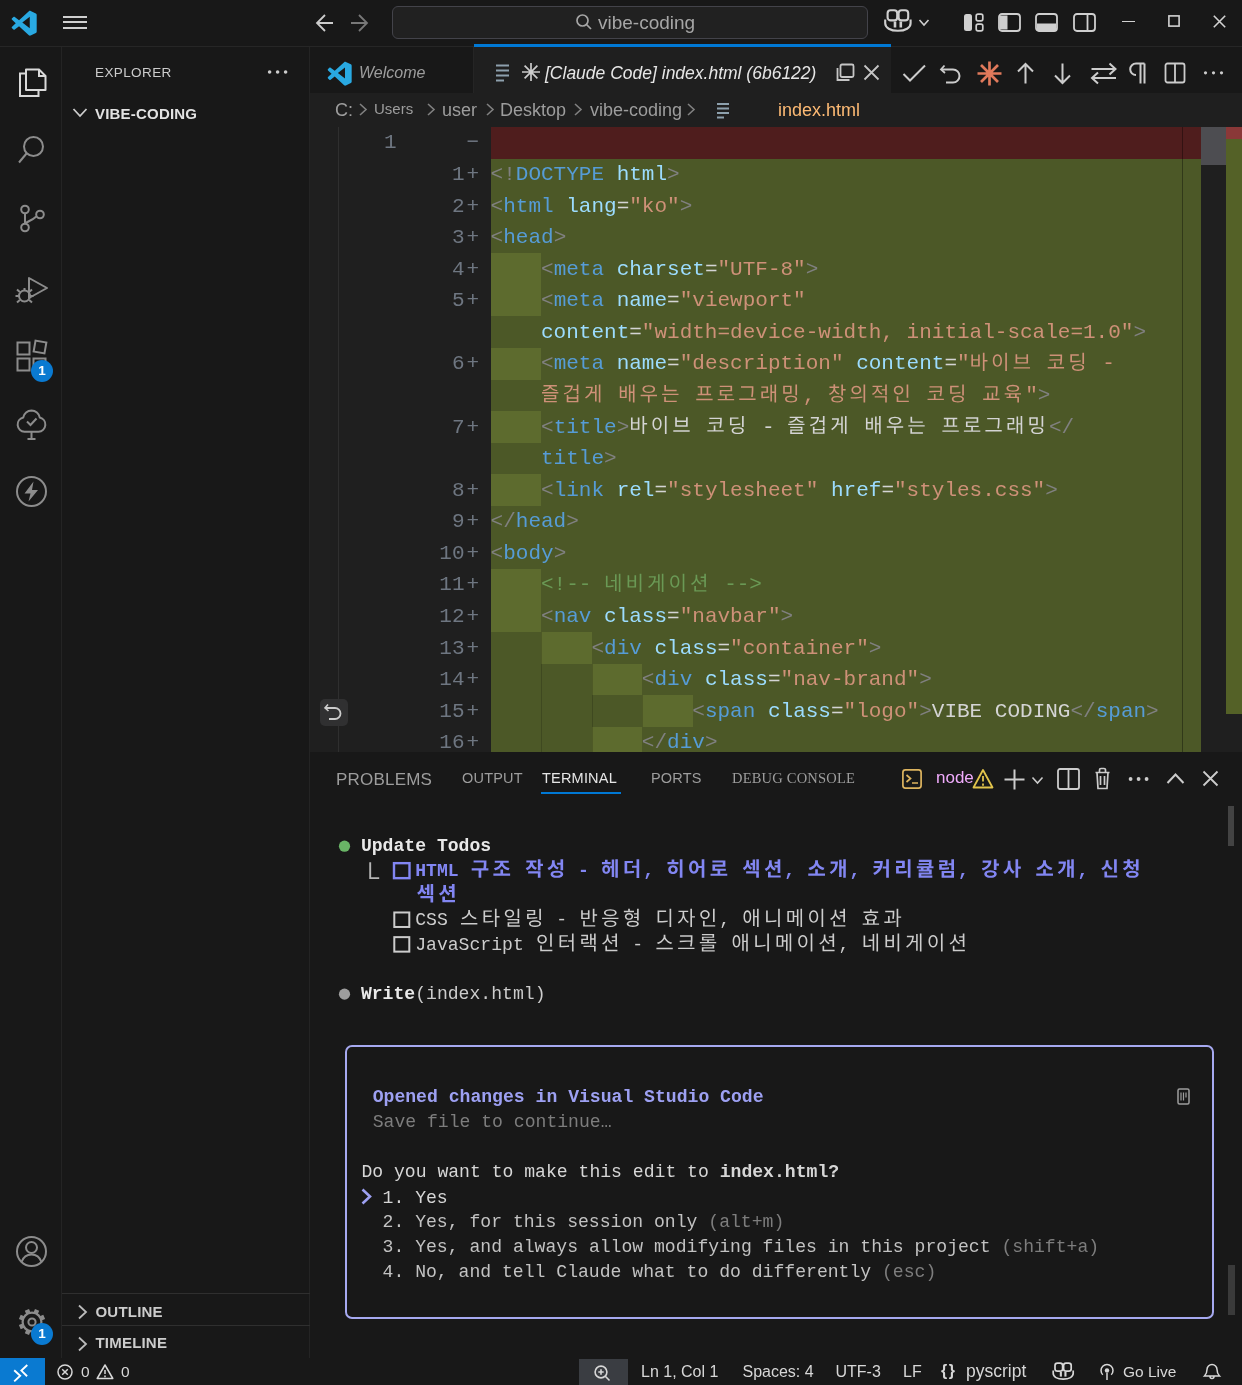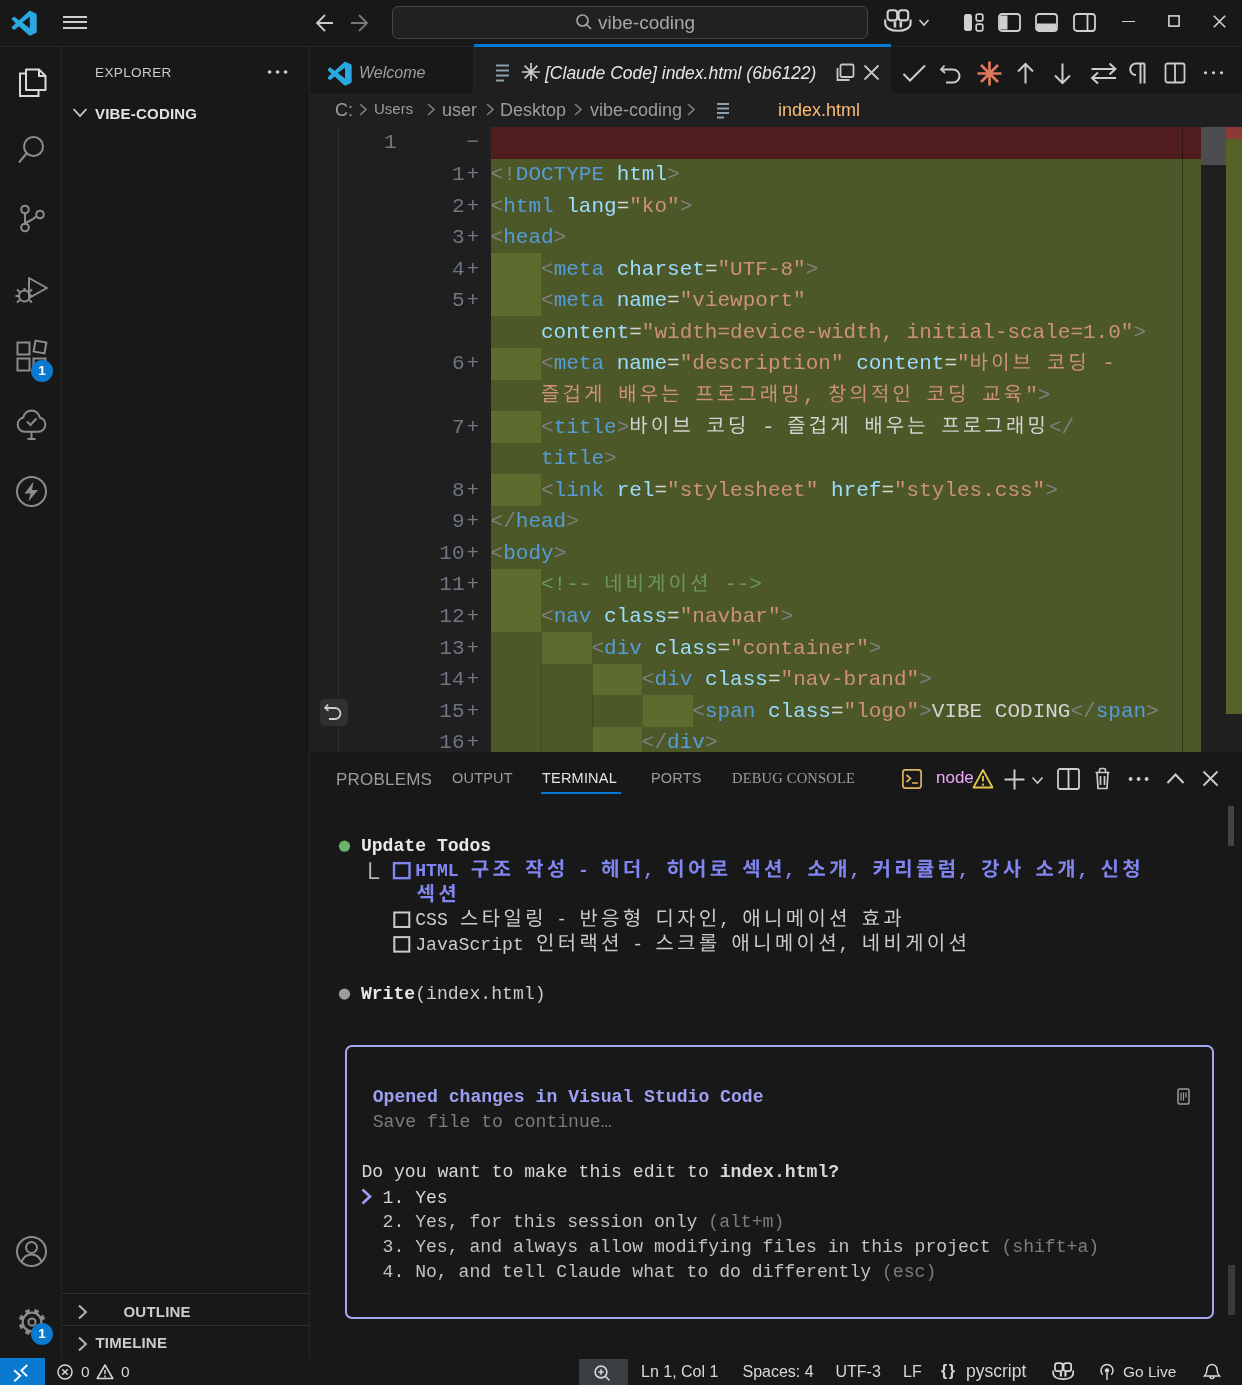--- a/index.html
+++ b/index.html
@@ -110,21 +110,21 @@
       <circle cx="18.6" cy="3" r="1.8" fill="#cccccc"></circle>
     </svg>
     <svg style="left:72px;top:107px" width="16" height="11" fill="none">
       <path d="M1.5 2 8 9l6.5-7" stroke="#cccccc" stroke-width="1.8"></path>
     </svg>
     <div style="position:absolute;left:95px;top:105px;color:#e2e2e2;font-size:15px;font-weight:bold;letter-spacing:0.2px;">VIBE-CODING</div>
     <div style="position:absolute;left:62px;top:1293px;width:248px;height:1px;background:#2f2f2f;"></div>
     <svg style="left:77px;top:1303px" width="11" height="16" fill="none">
       <path d="M2 2.5 9 9l-7 6.5" stroke="#bbbbbb" stroke-width="1.8"></path>
     </svg>
-    <div style="position:absolute;left:95.5px;top:1302.5px;color:#cccccc;font-size:15px;font-weight:bold;letter-spacing:0.2px;margin-left:28px;">OUTLINE</div>
+    <div style="position:absolute;left:95.5px;top:1302.5px;color:#cccccc;font-size:15px;font-weight:bold;letter-spacing:0.2px;">OUTLINE</div>
     <div style="position:absolute;left:62px;top:1324.5px;width:248px;height:1px;background:#2f2f2f;"></div>
     <svg style="left:77px;top:1334.5px" width="11" height="16" fill="none">
       <path d="M2 2.5 9 9l-7 6.5" stroke="#bbbbbb" stroke-width="1.8"></path>
     </svg>
     <div style="position:absolute;left:95.5px;top:1334px;color:#cccccc;font-size:15px;font-weight:bold;letter-spacing:0.2px;">TIMELINE</div>
     <div style="position:absolute;left:310px;top:46.5px;width:932px;height:46.5px;background:#181818;"></div>
     <div style="position:absolute;left:310px;top:46.5px;width:163.5px;height:46.5px;background:#181818;border-right:1px solid #252525;"></div>
     <svg style="left:327px;top:61px" width="24" height="24">
       <path transform="scale(0.24)" fill="#29a9e2" d="M99.4 13.9 78.6 3.9c-2.4-1.2-5.3-.7-7.2 1.2L32.2 40.9 15.1 27.9c-1.6-1.2-3.8-1.1-5.3.2l-5.6 5.1c-1.8 1.6-1.8 4.5 0 6.1L19 53 4.2 66.7c-1.8 1.6-1.8 4.5 0 6.1l5.6 5.1c1.5 1.3 3.7 1.4 5.3.2l17.1-13 39.2 35.8c1.9 1.9 4.8 2.4 7.2 1.2l20.8-10c2.1-1 3.4-3.1 3.4-5.4V19.3c0-2.3-1.3-4.4-3.4-5.4zM75 72.6 45.3 50 75 27.4v45.2z"></path>
     </svg>
@@ -410,21 +410,21 @@
         <text x="156.5" y="621.23" font-size="21" fill="#6e7681">+</text>
       </svg>
     </div>
     <div style="position:absolute;left:319.5px;top:698.5px;width:28px;height:27px;background:#303031;border-radius:5px;"></div>
     <svg style="left:323px;top:702px" width="21" height="20" fill="none">
 <path d="M5 2.5 2 6 5.5 9" stroke="#cccccc" stroke-width="1.6"></path>
 <path d="M2.5 6 H12 a5.5 5.5 0 0 1 0 11 H6" stroke="#cccccc" stroke-width="1.8"></path>
     </svg>
     <div style="position:absolute;left:310px;top:752px;width:932px;height:606px;background:#181818;"></div>
     <div style="position:absolute;left:336px;top:770px;color:#9d9d9d;font-size:17px;letter-spacing:0.2px;">PROBLEMS</div>
-    <div style="position:absolute;left:452px;top:770px;color:#9d9d9d;font-size:14.5px;letter-spacing:0.2px;">OUTPUT</div>
+    <div style="position:absolute;left:462px;top:770px;color:#9d9d9d;font-size:14.5px;letter-spacing:0.2px;">OUTPUT</div>
     <div style="position:absolute;left:542px;top:770px;color:#e5e5e5;font-size:14.5px;letter-spacing:0.2px;">TERMINAL</div>
     <div style="position:absolute;left:651px;top:770px;color:#9d9d9d;font-size:14.5px;letter-spacing:0.2px;">PORTS</div>
     <div style="position:absolute;left:732px;top:770px;color:#9d9d9d;font-size:14.5px;letter-spacing:0.2px;font-family:Liberation Serif, serif;">DEBUG CONSOLE</div>
     <div style="position:absolute;left:541px;top:791.5px;width:80px;height:2.4px;background:#0078d4;"></div>
     <svg style="left:902px;top:769px" width="20" height="20" fill="none" stroke="#ddb45f" stroke-width="1.7">
 <rect x="0.9" y="0.9" width="18.2" height="18.2" rx="2.5"></rect>
       <path d="M4.5 6 8.5 9.5 4.5 13 M10 14 h6"></path>
     </svg>
     <div style="position:absolute;left:928px;top:768px;color:#f0abfc;font-size:17px;margin-left:8px;">node</div>
     <svg style="left:972px;top:768px" width="22" height="21" fill="none">

